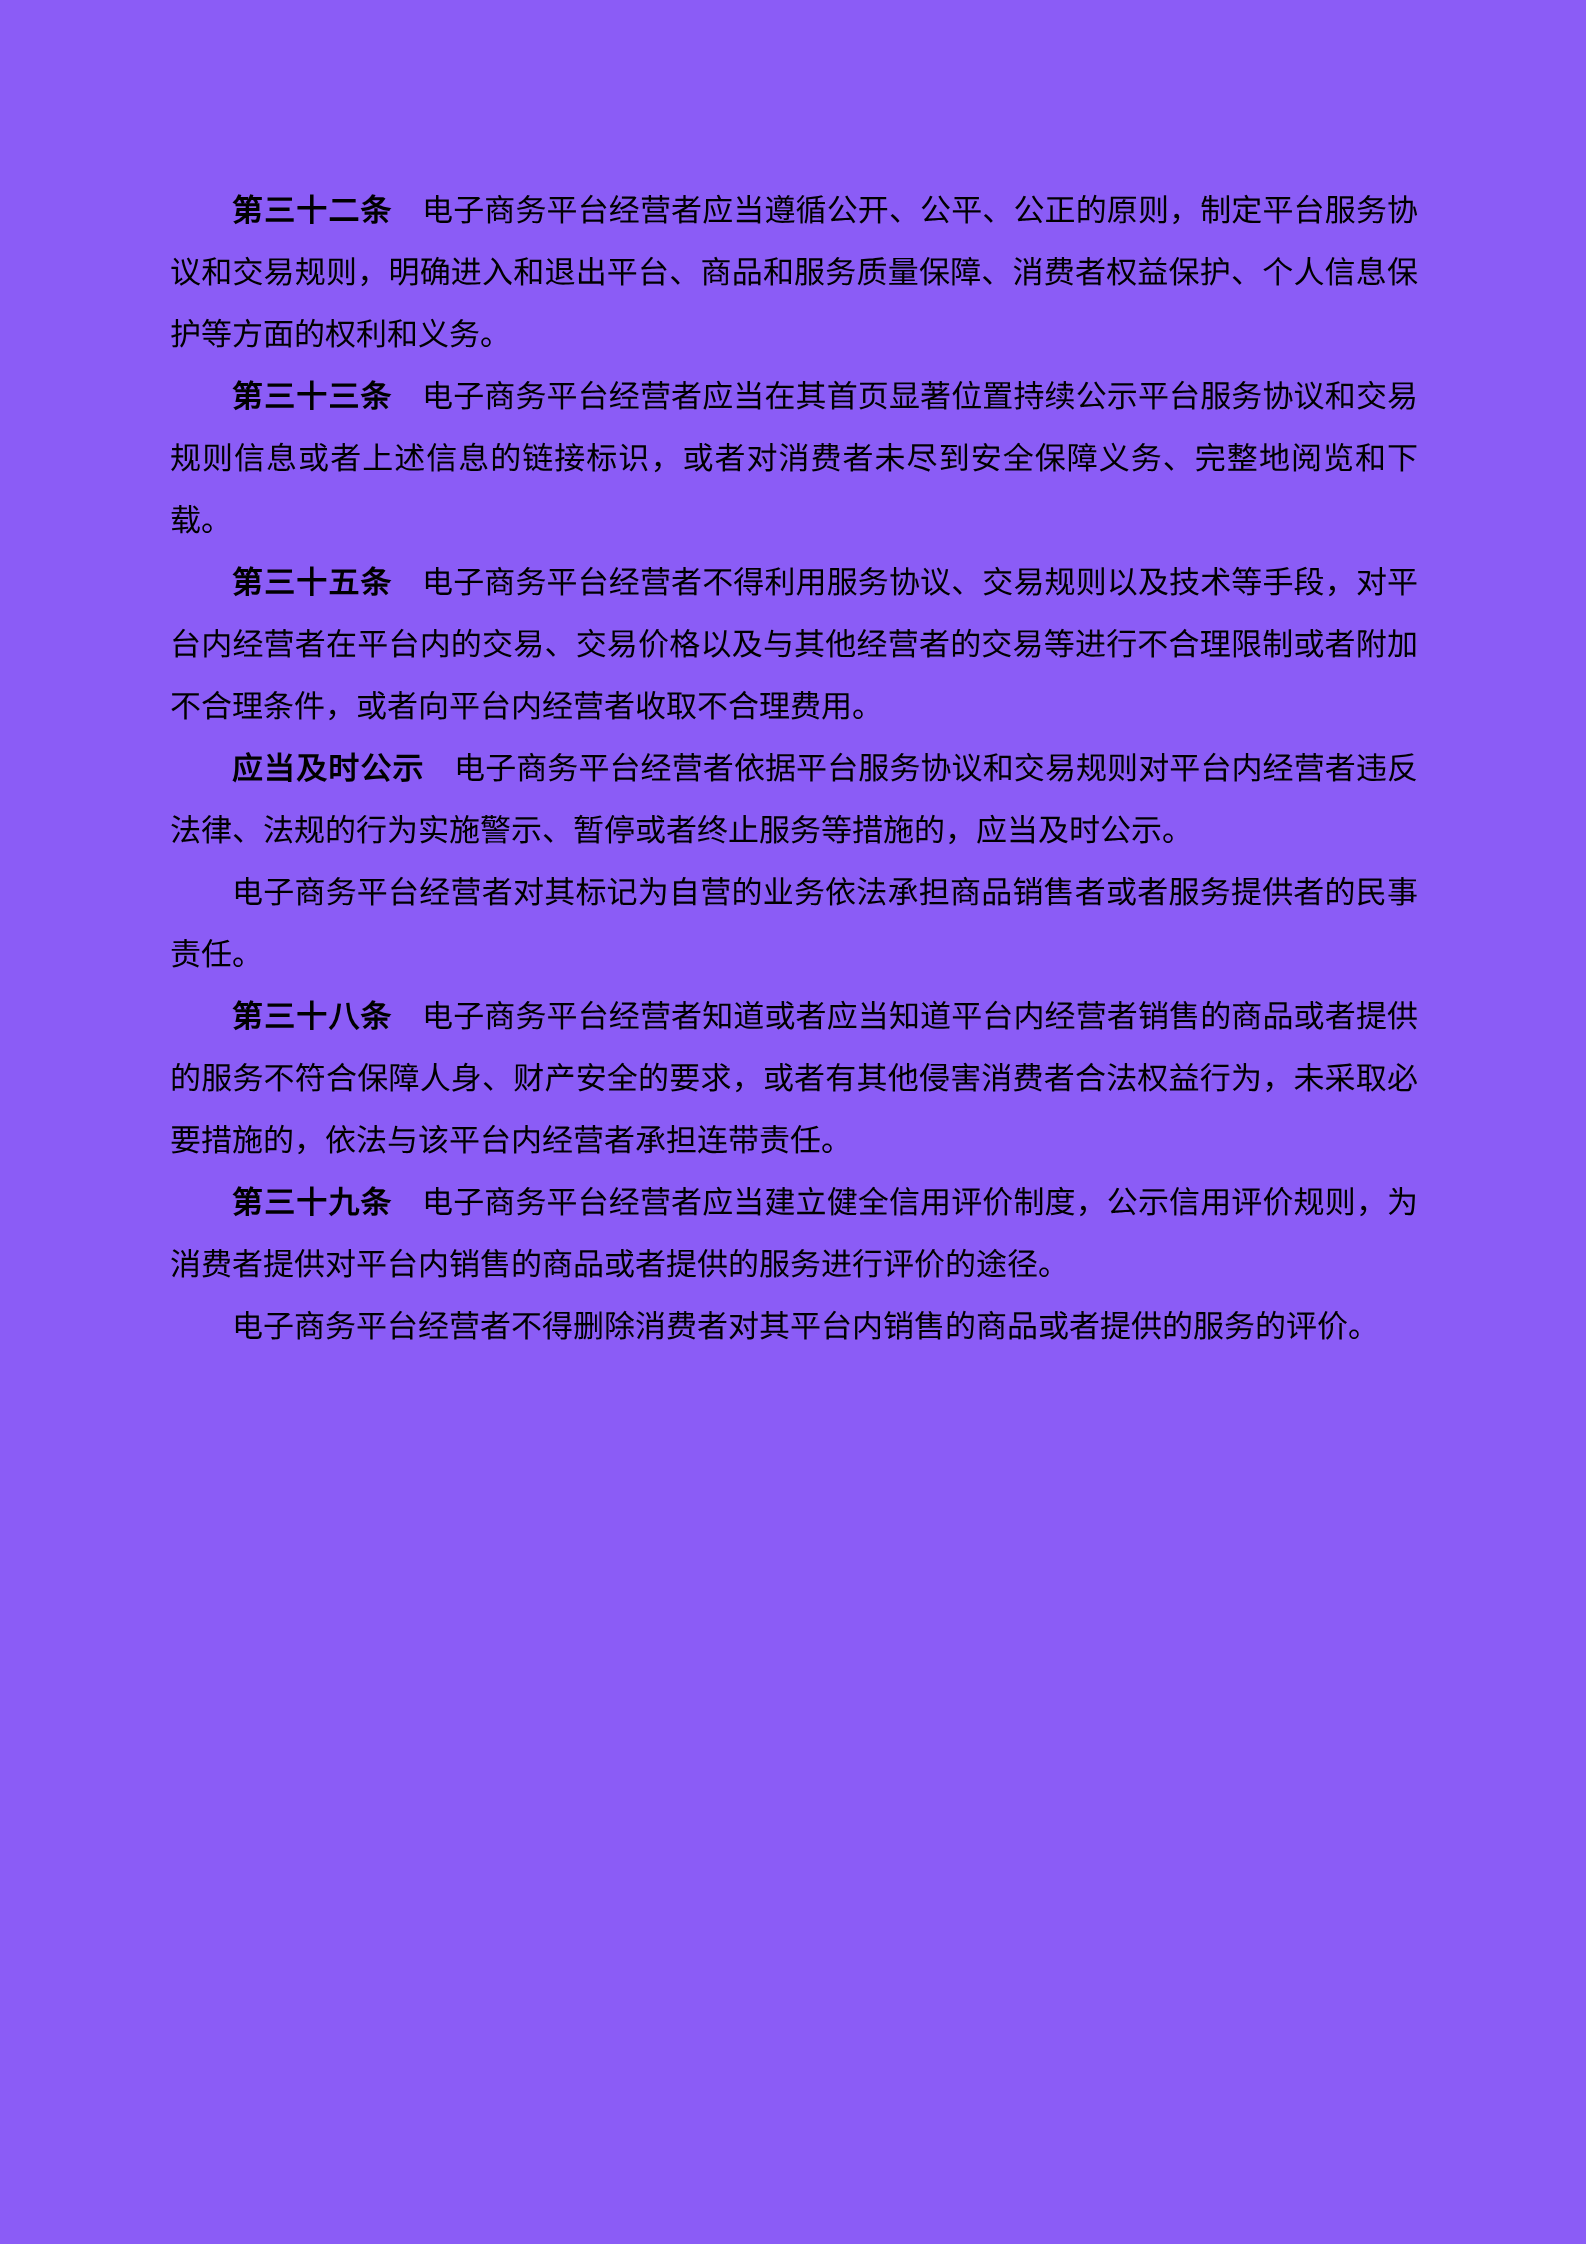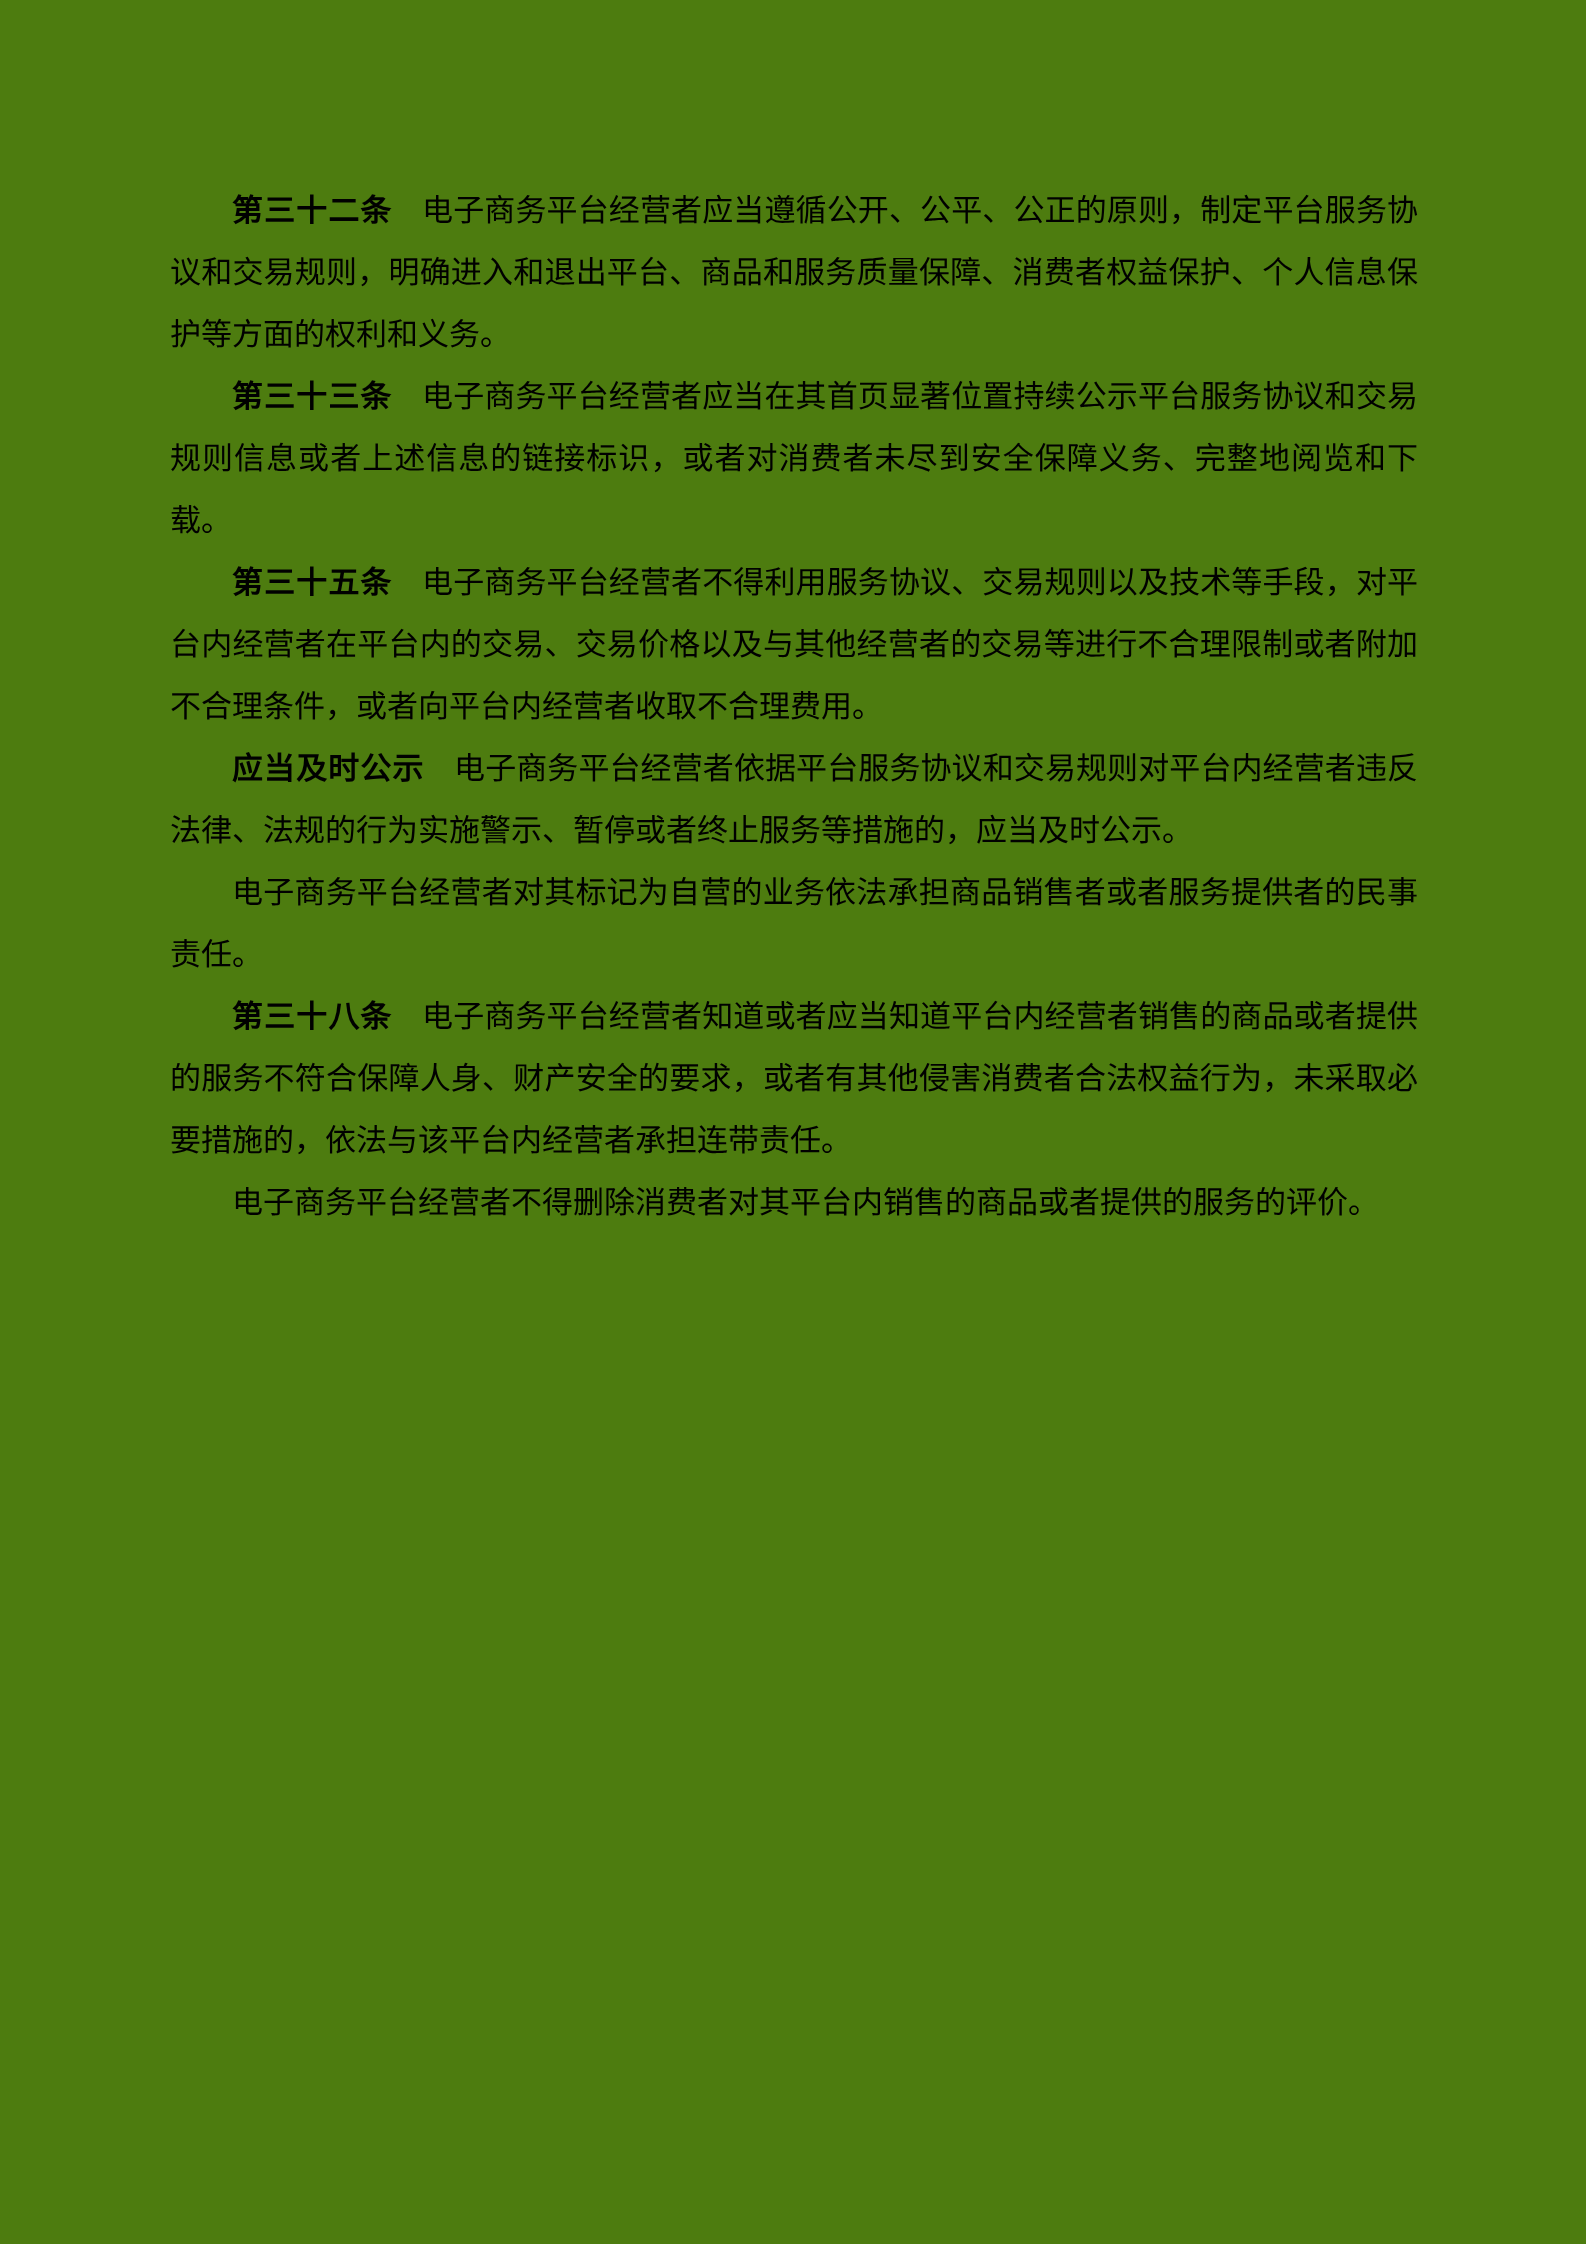--- a/index.html
+++ b/index.html
@@ -36,21 +36,21 @@
     margin-right: 0.95em;
     letter-spacing: 1px;
   }
   .para-text {
     font-family: inherit;
   }
 </style>
 </head>
 <body>
 
-<div class="page" style="background: #4d7c0f;">
+<div class="page" style="background: #8b5cf6;">
   <div class="law-body" id="law-body" style="color: rgb(0, 0, 0);">
   <p class="law-para">
     <span class="article-no">第三十二条</span><span class="para-text">电子商务平台经营者应当遵循公开、公平、公正的原则，制定平台服务协议和交易规则，明确进入和退出平台、商品和服务质量保障、消费者权益保护、个人信息保护等方面的权利和义务。</span>
   </p>
 
   <p class="law-para">
     <span class="article-no">第三十三条</span><span class="para-text">电子商务平台经营者应当在其首页显著位置持续公示平台服务协议和交易规则信息或者上述信息的链接标识，或者对消费者未尽到安全保障义务、完整地阅览和下载。</span>
   </p>
 
 
@@ -66,18 +66,21 @@
 
   <p class="law-para">
     <span class="para-text">电子商务平台经营者对其标记为自营的业务依法承担商品销售者或者服务提供者的民事责任。</span>
   </p>
 
   <p class="law-para">
     <span class="article-no">第三十八条</span><span class="para-text">电子商务平台经营者知道或者应当知道平台内经营者销售的商品或者提供的服务不符合保障人身、财产安全的要求，或者有其他侵害消费者合法权益行为，未采取必要措施的，依法与该平台内经营者承担连带责任。</span>
   </p>
 
 
+  <p class="law-para">
+    <span class="article-no">第三十九条</span><span class="para-text">电子商务平台经营者应当建立健全信用评价制度，公示信用评价规则，为消费者提供对平台内销售的商品或者提供的服务进行评价的途径。</span>
+  </p>
 
   <p class="law-para">
     <span class="para-text">电子商务平台经营者不得删除消费者对其平台内销售的商品或者提供的服务的评价。</span>
   </p>
 </div>
 </div>
 
 </body></html>

